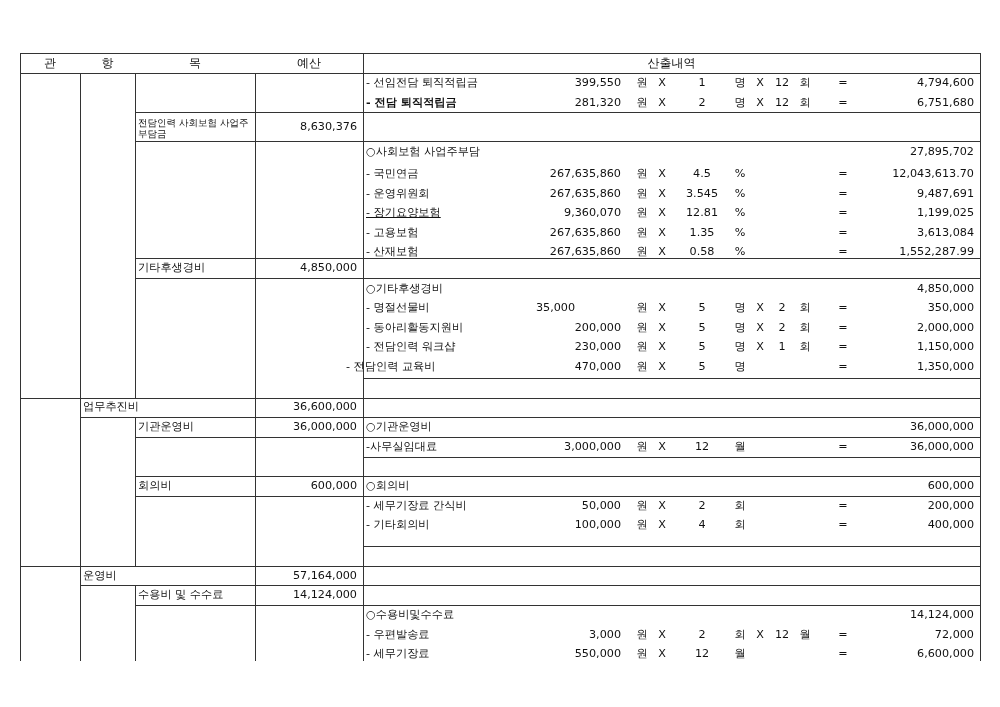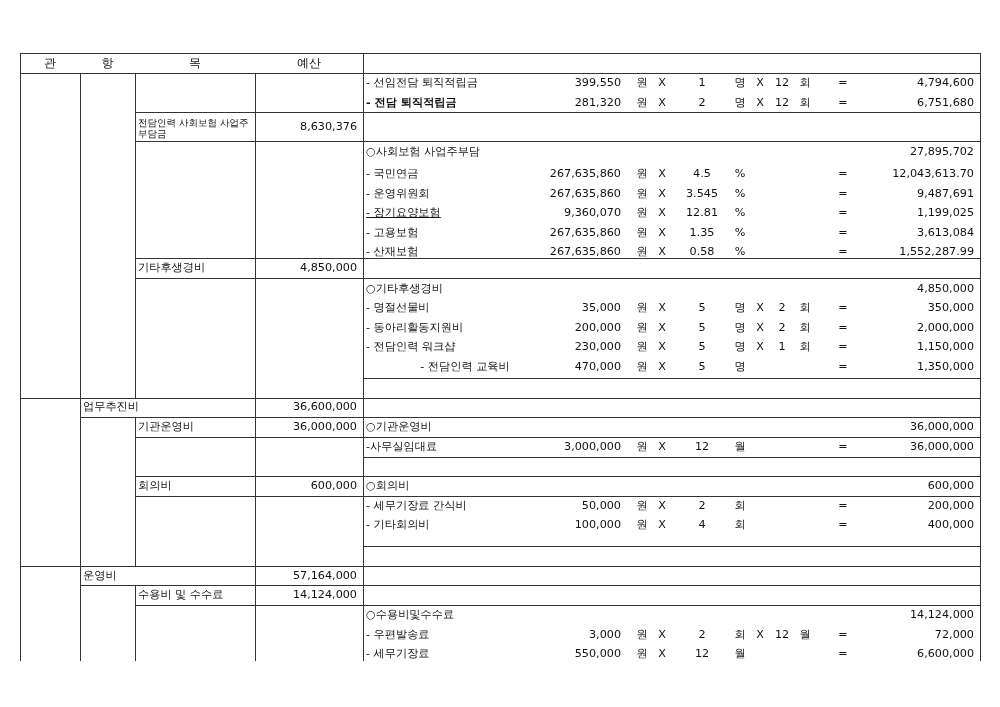--- a/index.html
+++ b/index.html
@@ -28,20 +28,21 @@
   <div class="vline" style="left:115px;top:20px;height:325px;"></div>
   <div class="vline" style="left:115px;top:364px;height:149px;"></div>
   <div class="vline" style="left:115px;top:532px;height:76px;"></div>
   <div class="vline" style="left:235px;top:20px;height:588px;"></div>
   <div class="vline" style="left:343px;top:0;height:608px;"></div>
 
   <div class="t hdr c" style="left:0;top:3px;width:60px;">관</div>
   <div class="t hdr c" style="left:60px;top:3px;width:55px;">항</div>
   <div class="t hdr c" style="left:115px;top:3px;width:120px;">목</div>
   <div class="t hdr c" style="left:235px;top:3px;width:108px;">예산</div>
+  <div class="t hdr c" style="left:343px;top:3px;width:617px;">산출내역</div>
 
   <div class="hline" style="left:115px;top:59px;width:228px;"></div>
   <div class="hline" style="left:115px;top:88px;width:228px;"></div>
   <div class="hline" style="left:115px;top:205px;width:228px;"></div>
   <div class="hline" style="left:115px;top:225px;width:228px;"></div>
   <div class="hline" style="left:60px;top:345px;width:283px;"></div>
   <div class="hline" style="left:60px;top:364px;width:283px;"></div>
   <div class="hline" style="left:115px;top:384px;width:228px;"></div>
   <div class="hline" style="left:115px;top:423px;width:228px;"></div>
   <div class="hline" style="left:115px;top:443px;width:228px;"></div>
@@ -226,21 +227,21 @@
         <div class="t c" style="left: 658px; top: 229px; width: 48px;"></div>
         <div class="t c" style="left: 712px; top: 229px; width: 16px;"></div>
         <div class="t c" style="left: 733px; top: 229px; width: 14px;"></div>
         <div class="t c" style="left: 751px; top: 229px; width: 22px;"></div>
         <div class="t c" style="left: 777px; top: 229px; width: 16px;"></div>
         <div class="t c" style="left: 813px; top: 229px; width: 20px;"></div>
         <div class="t r" style="left: 840px; top: 229px; width: 114px;">4,850,000</div>
       </div>
       <div>
         <div class="t " style="left: 346px; top: 248px; width: 170px;">- 명절선물비</div>
-        <div class="t r" style="left: 470px; top: 248px; width: 131px;">35,000</div>
+        <div class="t r" style="left: 470px; top: 248px; width: 131px; text-align: center;">35,000</div>
         <div class="t c" style="left: 614px; top: 248px; width: 16px;">원</div>
         <div class="t c" style="left: 635px; top: 248px; width: 14px;">X</div>
         <div class="t c" style="left: 658px; top: 248px; width: 48px;">5</div>
         <div class="t c" style="left: 712px; top: 248px; width: 16px;">명</div>
         <div class="t c" style="left: 733px; top: 248px; width: 14px;">X</div>
         <div class="t c" style="left: 751px; top: 248px; width: 22px;">2</div>
         <div class="t c" style="left: 777px; top: 248px; width: 16px;">회</div>
         <div class="t c" style="left: 813px; top: 248px; width: 20px;">=</div>
         <div class="t r" style="left: 840px; top: 248px; width: 114px;">350,000</div>
       </div>
@@ -264,21 +265,21 @@
         <div class="t c" style="left: 635px; top: 287px; width: 14px;">X</div>
         <div class="t c" style="left: 658px; top: 287px; width: 48px;">5</div>
         <div class="t c" style="left: 712px; top: 287px; width: 16px;">명</div>
         <div class="t c" style="left: 733px; top: 287px; width: 14px;">X</div>
         <div class="t c" style="left: 751px; top: 287px; width: 22px;">1</div>
         <div class="t c" style="left: 777px; top: 287px; width: 16px;">회</div>
         <div class="t c" style="left: 813px; top: 287px; width: 20px;">=</div>
         <div class="t r" style="left: 840px; top: 287px; width: 114px;">1,150,000</div>
       </div>
       <div>
-        <div class="t " style="left: 360px; top: 307px; width: 170px; text-align: center;">- 전담인력 교육비</div>
+        <div class="t " style="left: 326px; top: 307px; width: 170px;">- 전담인력 교육비</div>
         <div class="t r" style="left: 470px; top: 307px; width: 131px;">470,000</div>
         <div class="t c" style="left: 614px; top: 307px; width: 16px;">원</div>
         <div class="t c" style="left: 635px; top: 307px; width: 14px;">X</div>
         <div class="t c" style="left: 658px; top: 307px; width: 48px;">5</div>
         <div class="t c" style="left: 712px; top: 307px; width: 16px;">명</div>
         <div class="t c" style="left: 733px; top: 307px; width: 14px;"></div>
         <div class="t c" style="left: 751px; top: 307px; width: 22px;"></div>
         <div class="t c" style="left: 777px; top: 307px; width: 16px;"></div>
         <div class="t c" style="left: 813px; top: 307px; width: 20px;">=</div>
         <div class="t r" style="left: 840px; top: 307px; width: 114px;">1,350,000</div>

